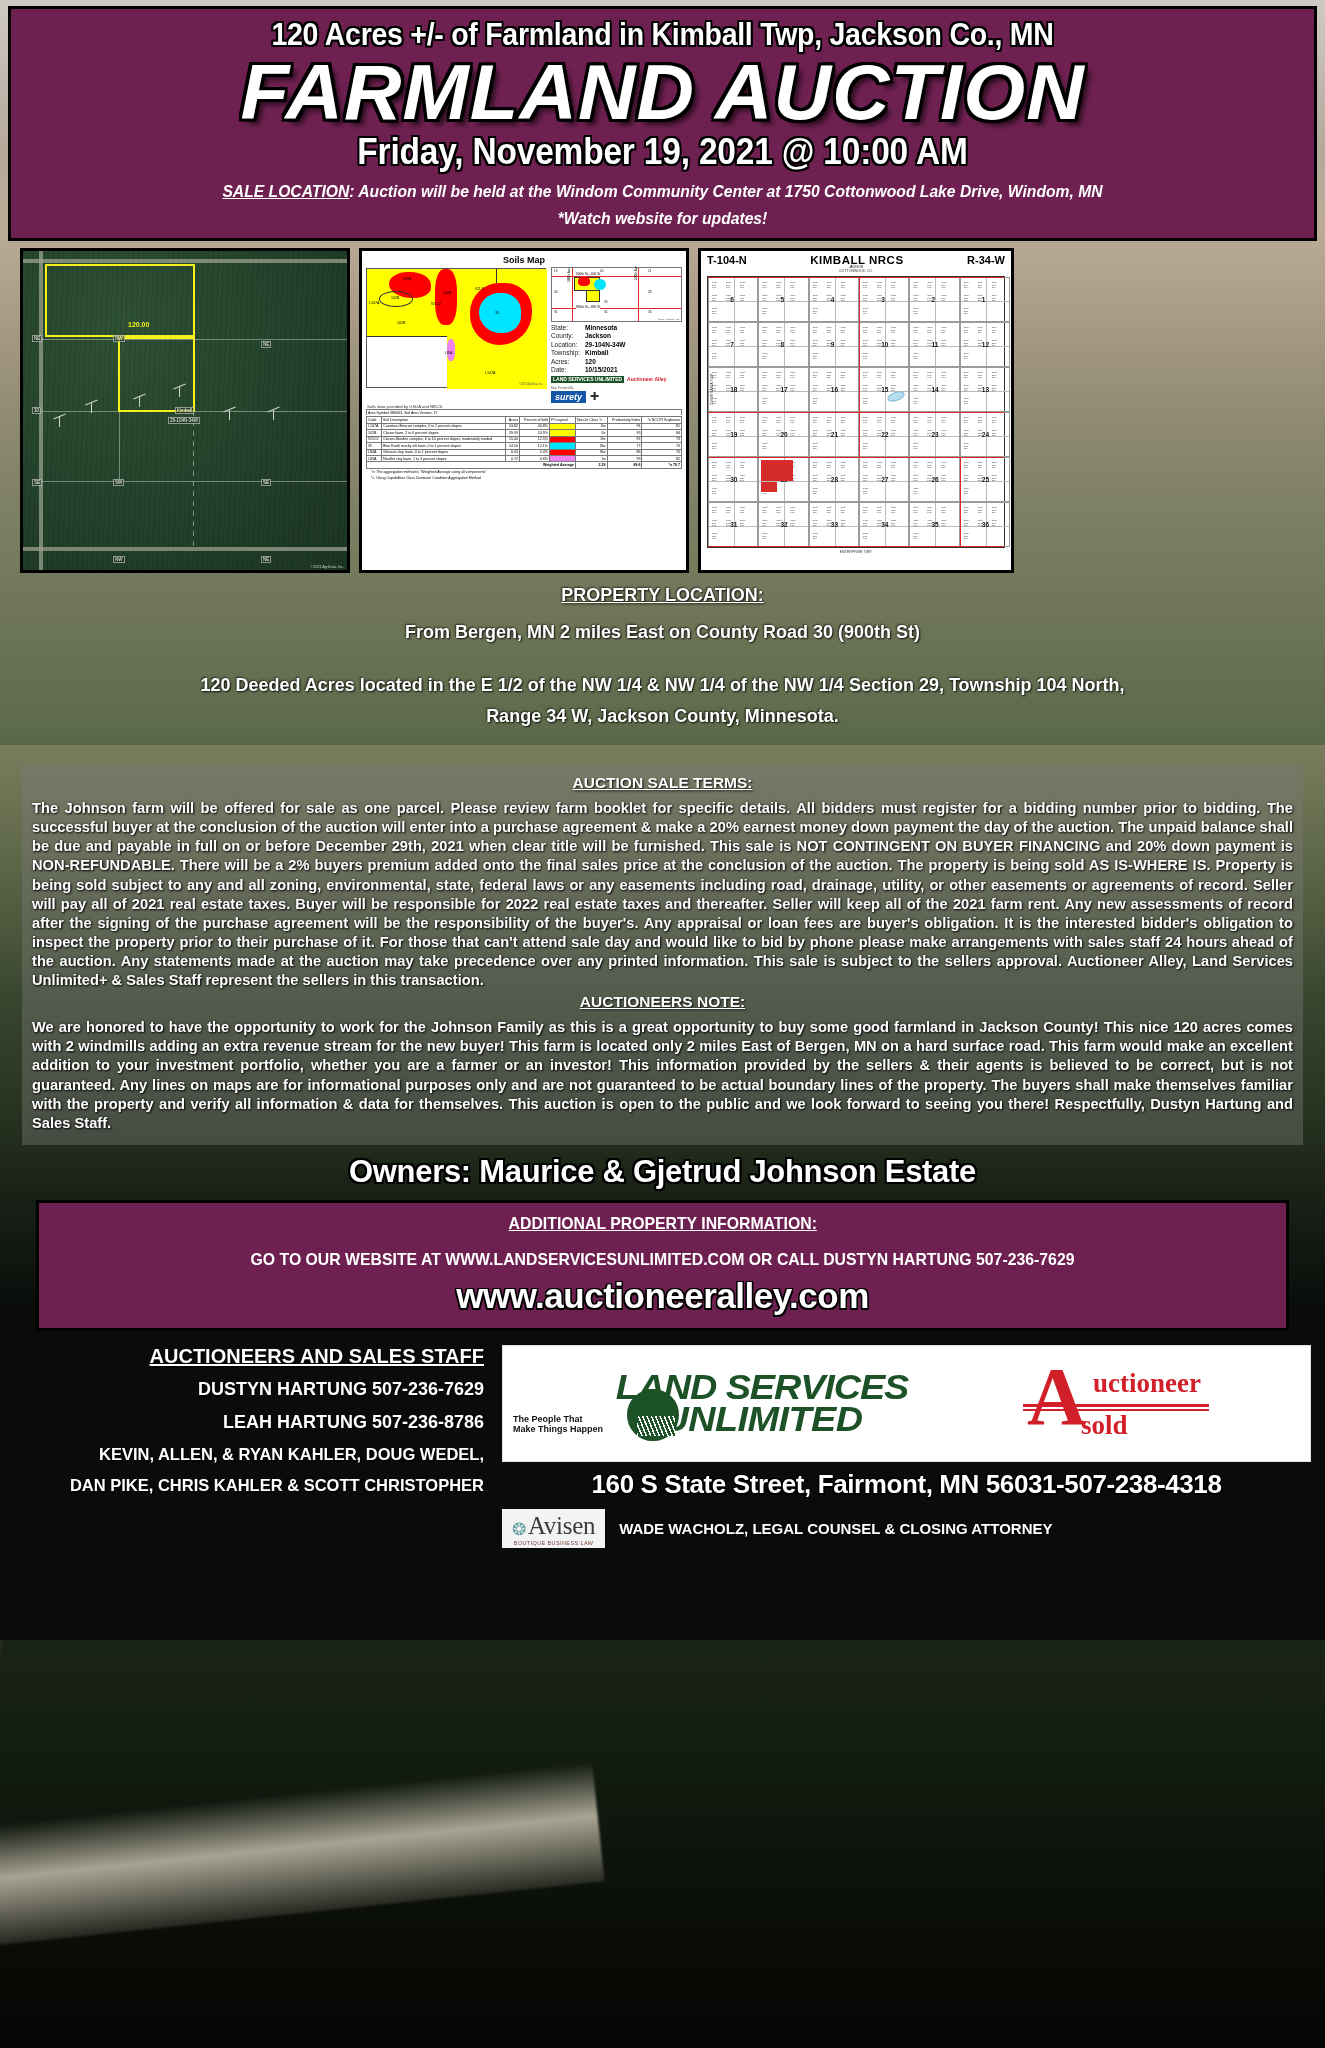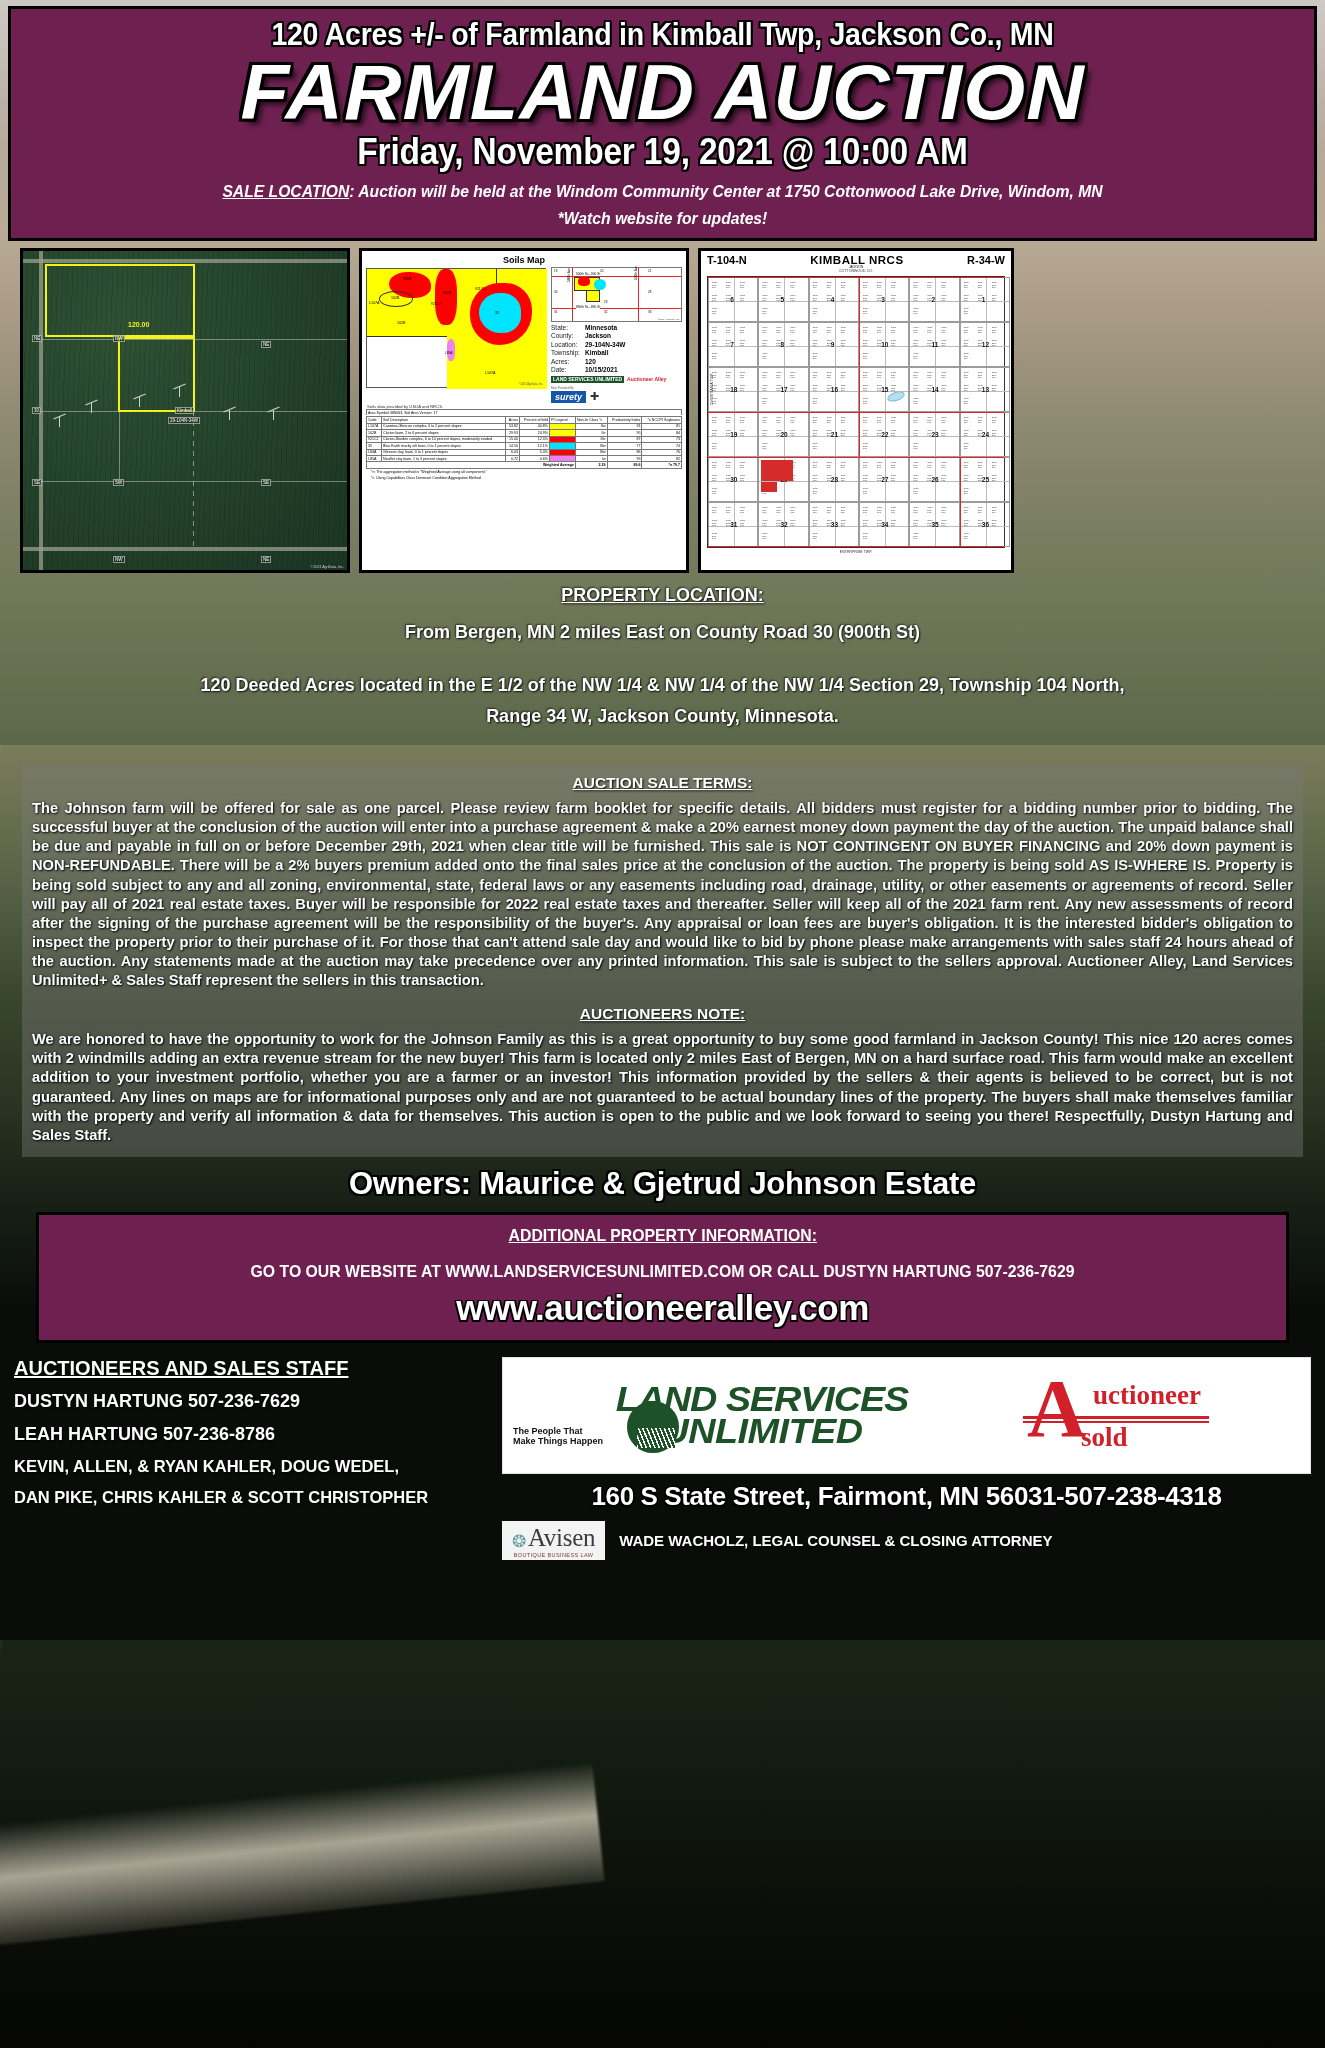--- a/index.html
+++ b/index.html
@@ -167,21 +167,21 @@
     text-decoration:underline; margin-bottom:7px;
     text-shadow:1px 1px 2px rgba(0,0,0,.9);
   }
   .terms-b {
     color:#fff; font-size:14.7px; font-weight:bold; line-height:1.3;
     text-align:justify; padding:0 4px;
     text-shadow:1px 1px 2px rgba(0,0,0,.9), 0 0 3px rgba(0,0,0,.5);
   }
   .terms-h2 {
     color:#fff; text-align:center; font-size:15.5px; font-weight:bold;
-    text-decoration:underline; margin:15px 0 7px;
+    text-decoration:underline; margin:3px 0 7px;
     text-shadow:1px 1px 2px rgba(0,0,0,.9);
   }
 
   
   .owners {
     position:relative; text-align:center; margin-top:9px;
     color:#fff; font-size:31px; font-weight:bold; letter-spacing:-.3px;
     text-shadow:-2px -2px 0 #000, 2px -2px 0 #000, -2px 2px 0 #000, 2px 2px 0 #000,
                 0 -2px 0 #000, 0 2px 0 #000, -2px 0 0 #000, 2px 0 0 #000;
   }
@@ -200,21 +200,21 @@
     transform:scaleX(.93);
   }
   .ab-url {
     color:#fff; font-size:35px; font-weight:bold; margin-top:6px;
     letter-spacing:-.5px;
     text-shadow:-1.5px -1.5px 0 #000, 1.5px -1.5px 0 #000, -1.5px 1.5px 0 #000, 1.5px 1.5px 0 #000;
   }
 
   
   .footer { position:relative; display:flex; margin-top:14px; padding:0 14px; }
-  .staff { width:470px; text-align:left; }
+  .staff { width:470px; text-align:right; }
   .staff-h {
     color:#fff; font-size:20px; font-weight:bold; text-decoration:underline;
     text-shadow:1px 1px 2px #000; margin-bottom:11px;
   }
   .staff-l {
     color:#fff; font-size:18px; font-weight:bold; margin-bottom:12px;
     text-shadow:1px 1px 2px #000;
   }
   .staff-l.sm { font-size:16.5px; }
 

